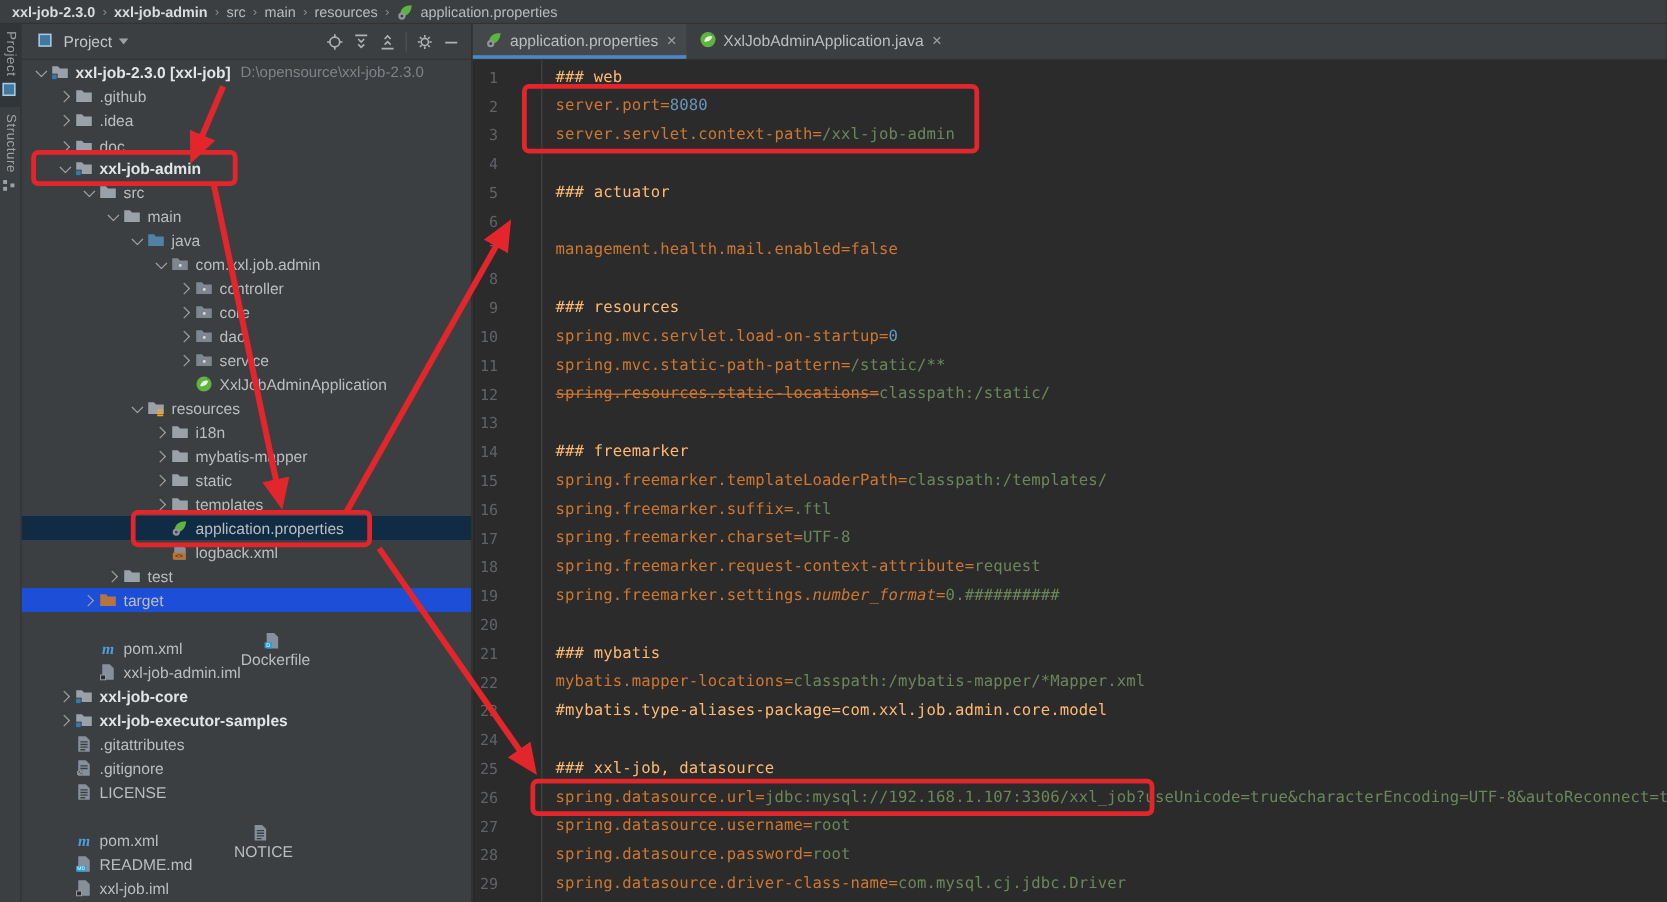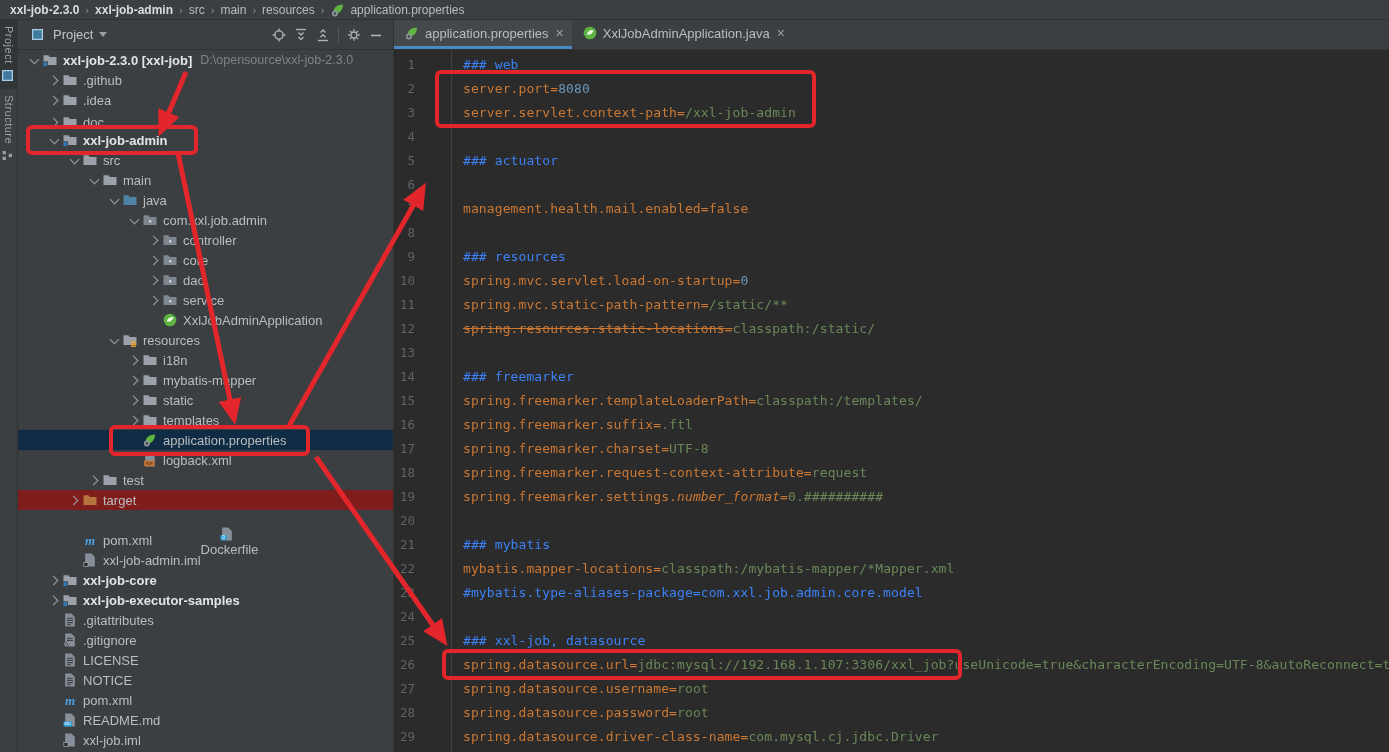--- a/index.html
+++ b/index.html
@@ -23,21 +23,21 @@
   .panel-toolbar{height:30px;display:flex;align-items:center;padding:0 6px 0 13px;border-bottom:1px solid #323232;box-sizing:border-box;}
   .panel-title{font-size:13px;color:#c3c6c8;margin:0 4px 0 6px;}
   .caret-down{width:0;height:0;border-left:4px solid transparent;border-right:4px solid transparent;border-top:5px solid #9da0a3;margin-left:2px;}
   .tb-spacer{flex:1;}
   .tb-btn{width:22px;height:22px;display:flex;align-items:center;justify-content:center;border-radius:3px;cursor:default;}
   .tb-sep{width:1px;height:16px;background:#515355;margin:0 4px;}
   .tree{position:absolute;left:0;top:30px;right:0;bottom:0;}
   .trow{height:20px;display:flex;align-items:center;font-size:13px;color:#bbbdbf;white-space:nowrap;cursor:default;}
   .trow.bold{font-weight:700;color:#e2e4e6;}
   .trow.selected{background:#0f2c44;}
-  .trow.hl{background:#7f1d1d;}
+  .trow.hl{background:#1d4ed8;}
   .chevbox{width:16px;height:16px;flex:none;display:flex;align-items:center;justify-content:center;}
   .chev{width:6px;height:6px;border-right:1.6px solid #9da0a3;border-bottom:1.6px solid #9da0a3;}
   .chev.closed{transform:rotate(-45deg);margin-left:-2px;}
   .chev.open{transform:rotate(45deg);margin-top:-2px;}
   .ic{width:16px;height:16px;flex:none;display:inline-block;position:relative;}
   .trow .ic{margin-right:5px;}
   .tpath{color:#7f8387;font-size:12.5px;margin-left:8px;font-weight:400;}
   
   .editor{position:absolute;left:393px;top:20px;width:996px;height:732px;background:#2b2b2b;border-left:1px solid #323232;box-sizing:border-box;}
   .tabbar{height:30px;background:#3c3f41;border-bottom:1px solid #323232;display:flex;align-items:stretch;box-sizing:border-box;}
@@ -45,21 +45,21 @@
   .tab .ic{margin-right:5px;}
   .tab.active{background:#45484a;border-bottom-color:#4a88c7;}
   .tab-close{color:#9da0a3;font-size:14px;margin-left:7px;line-height:1;}
   .codearea{position:absolute;left:0;top:30px;right:0;bottom:0;overflow:hidden;padding-top:2px;}
   .codearea::before{content:"";position:absolute;left:57px;top:0;bottom:0;width:1px;background:#3f4244;}
   .cline{height:24px;display:flex;align-items:center;}
   .lnum{width:57px;flex:none;box-sizing:border-box;text-align:right;padding-right:36px;
         font-family:"DejaVu Sans Mono",monospace;font-size:12.5px;color:#606366;}
   .code{font-family:"DejaVu Sans Mono",monospace;font-size:13px;letter-spacing:.1px;white-space:pre;padding-left:12px;}
   .c-key{color:#cc7832}.c-eq{color:#cc7832}.c-value{color:#6a8759}.c-number{color:#6897bb}
-  .c-keyword{color:#cc7832}.c-comment{color:#3b82f6}
+  .c-keyword{color:#cc7832}.c-comment{color:#fdba74}
   .strike{text-decoration:line-through;}
   .italic{font-style:italic;}
   
   #overlay{position:absolute;left:0;top:0;width:1389px;height:752px;pointer-events:none;z-index:60;}
 </style>
 </head>
 <body>
 
 <div id="app">
   <div class="topbar">
@@ -442,21 +442,21 @@
           <span>.gitignore</span>
         </div>
         <div class="trow" style="padding-left: 28px;">
           <span class="chevbox"></span>
           <span class="ic"><svg viewBox="0 0 16 16" width="16" height="16">
               <path d="M3.2 1.5h6.2l3.4 3.4v9.6H3.2z" fill="#87909a"></path>
               <path d="M5 6.2h6M5 8.4h6M5 10.6h6M5 12.8h4" stroke="#3c3f41" stroke-width="1.1"></path>
             </svg></span>
           <span>LICENSE</span>
         </div>
-        <div class="trow" style="padding-left: 28px;">
+        <div class="trow" style="padding-left: 28px; flex-direction: column;">
           <span class="chevbox"></span>
           <span class="ic"><svg viewBox="0 0 16 16" width="16" height="16">
               <path d="M3.2 1.5h6.2l3.4 3.4v9.6H3.2z" fill="#87909a"></path>
               <path d="M5 6.2h6M5 8.4h6M5 10.6h6M5 12.8h4" stroke="#3c3f41" stroke-width="1.1"></path>
             </svg></span>
           <span>NOTICE</span>
         </div>
         <div class="trow" style="padding-left: 28px;">
           <span class="chevbox"></span>
           <span class="ic"><svg viewBox="0 0 16 16" width="16" height="16">

